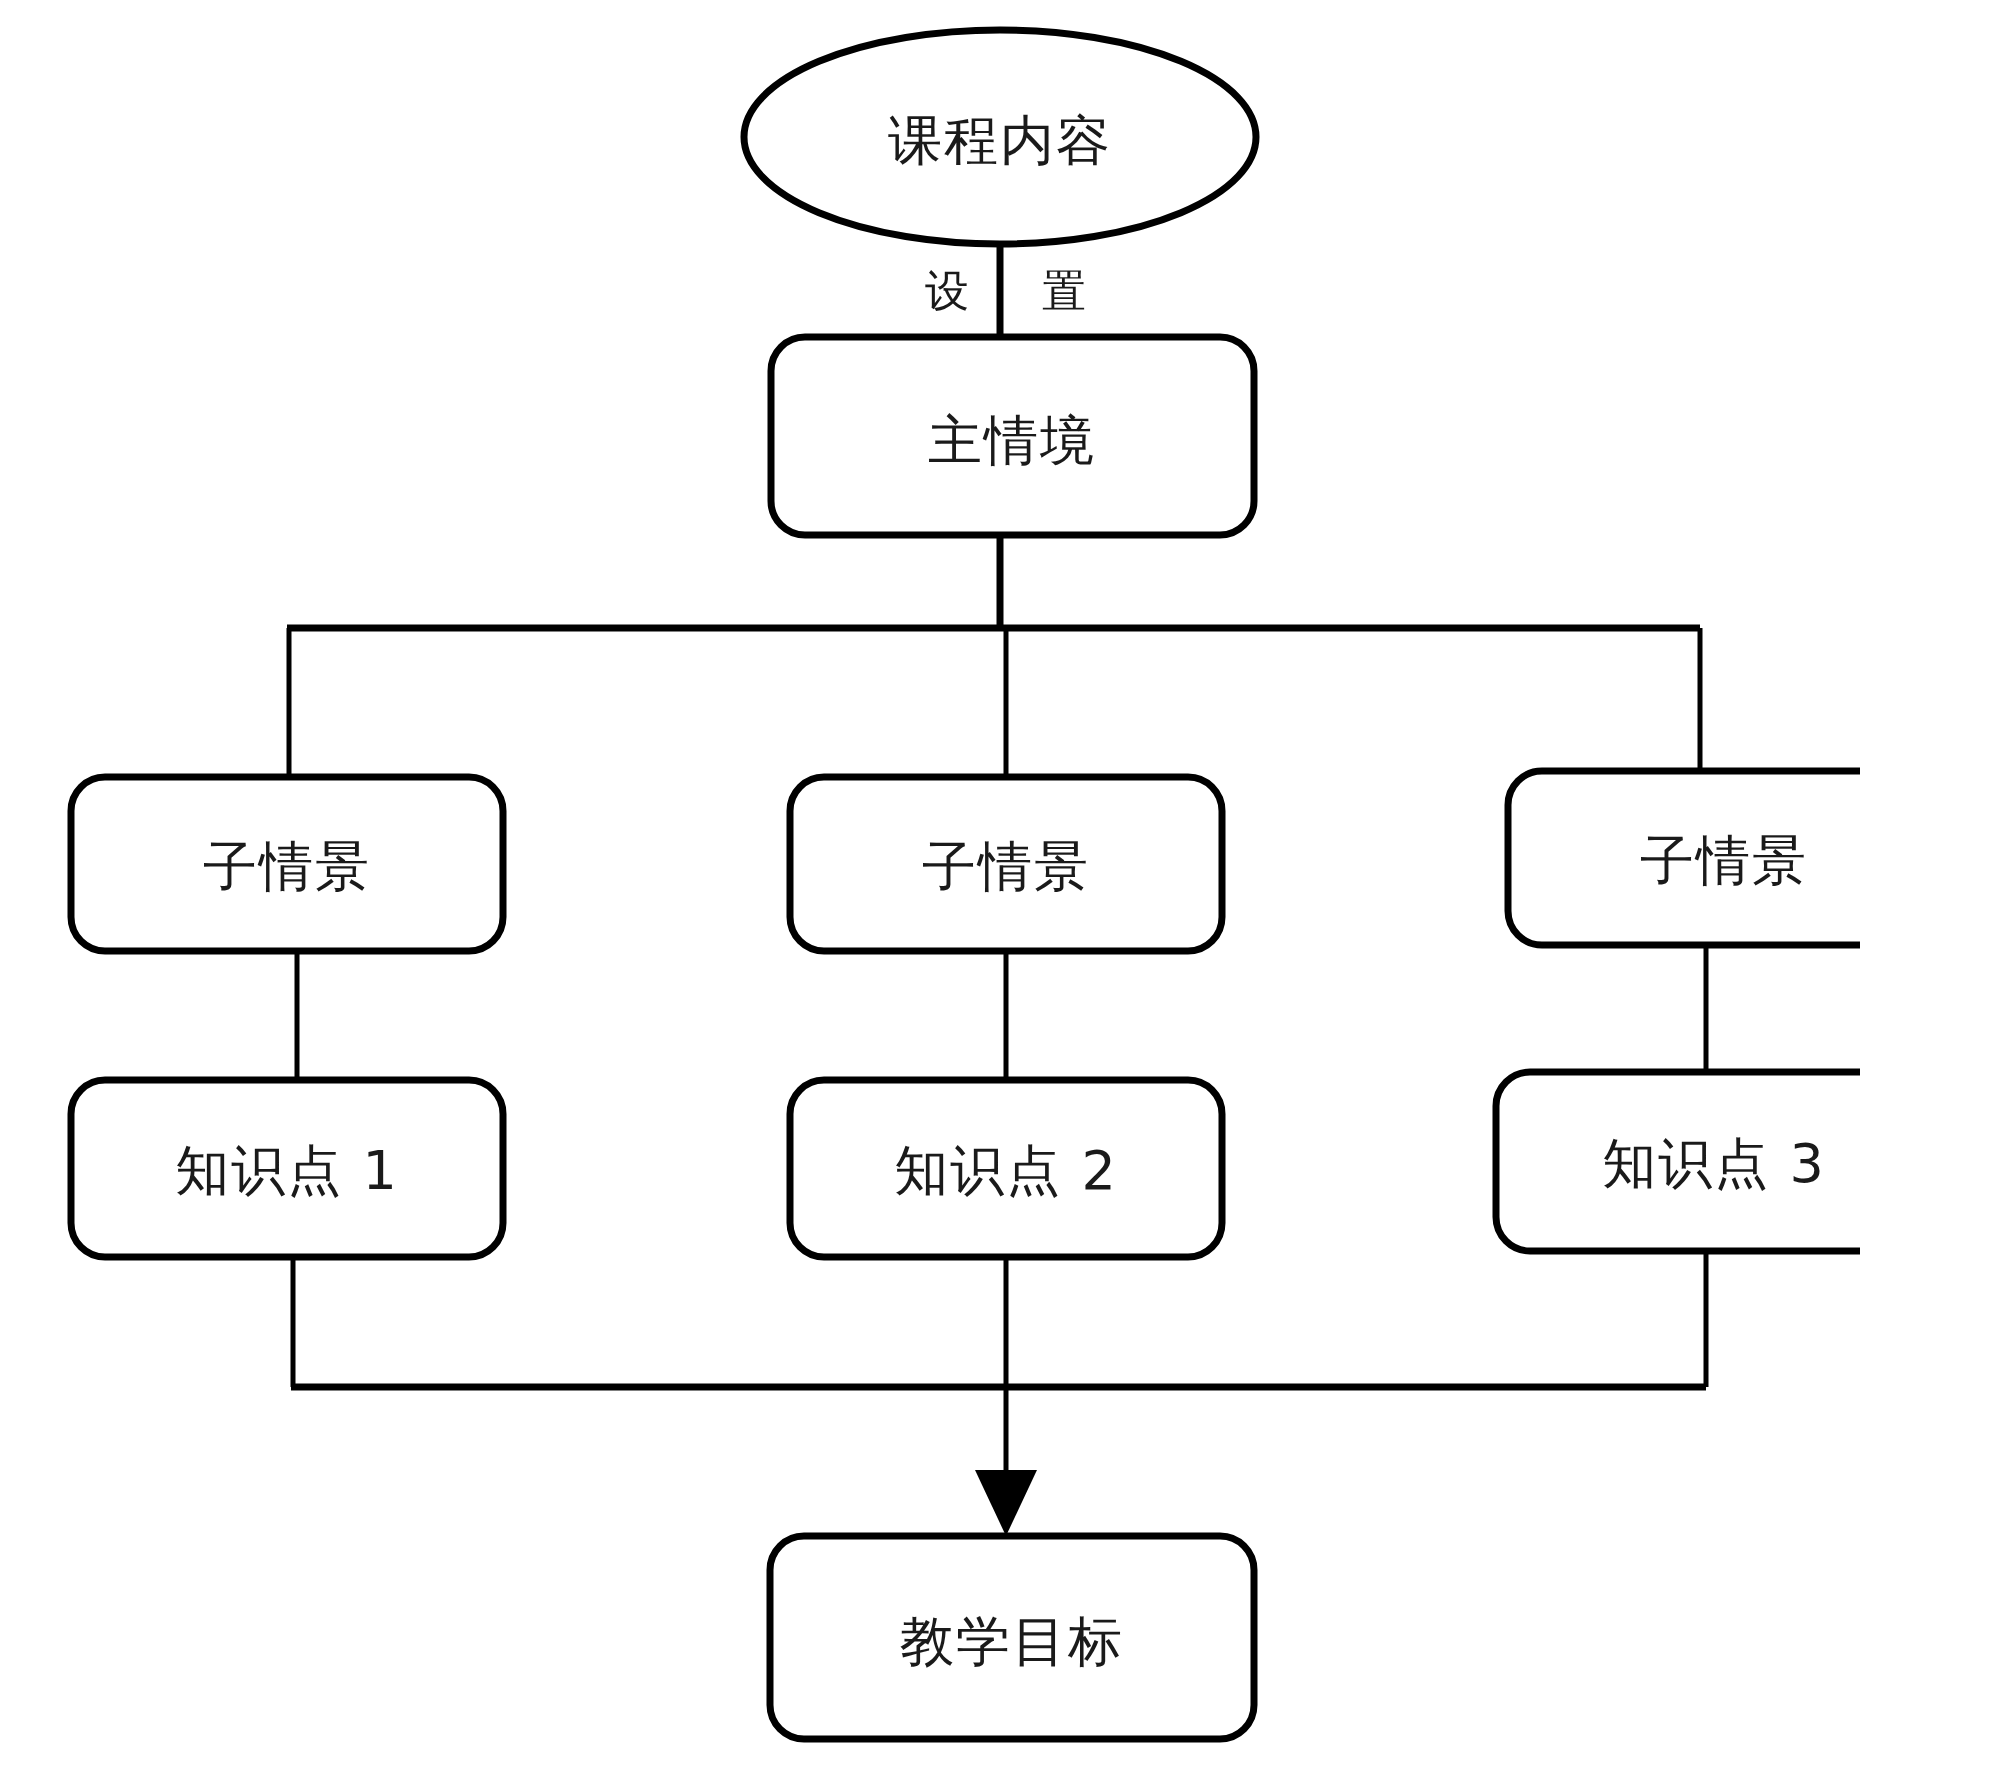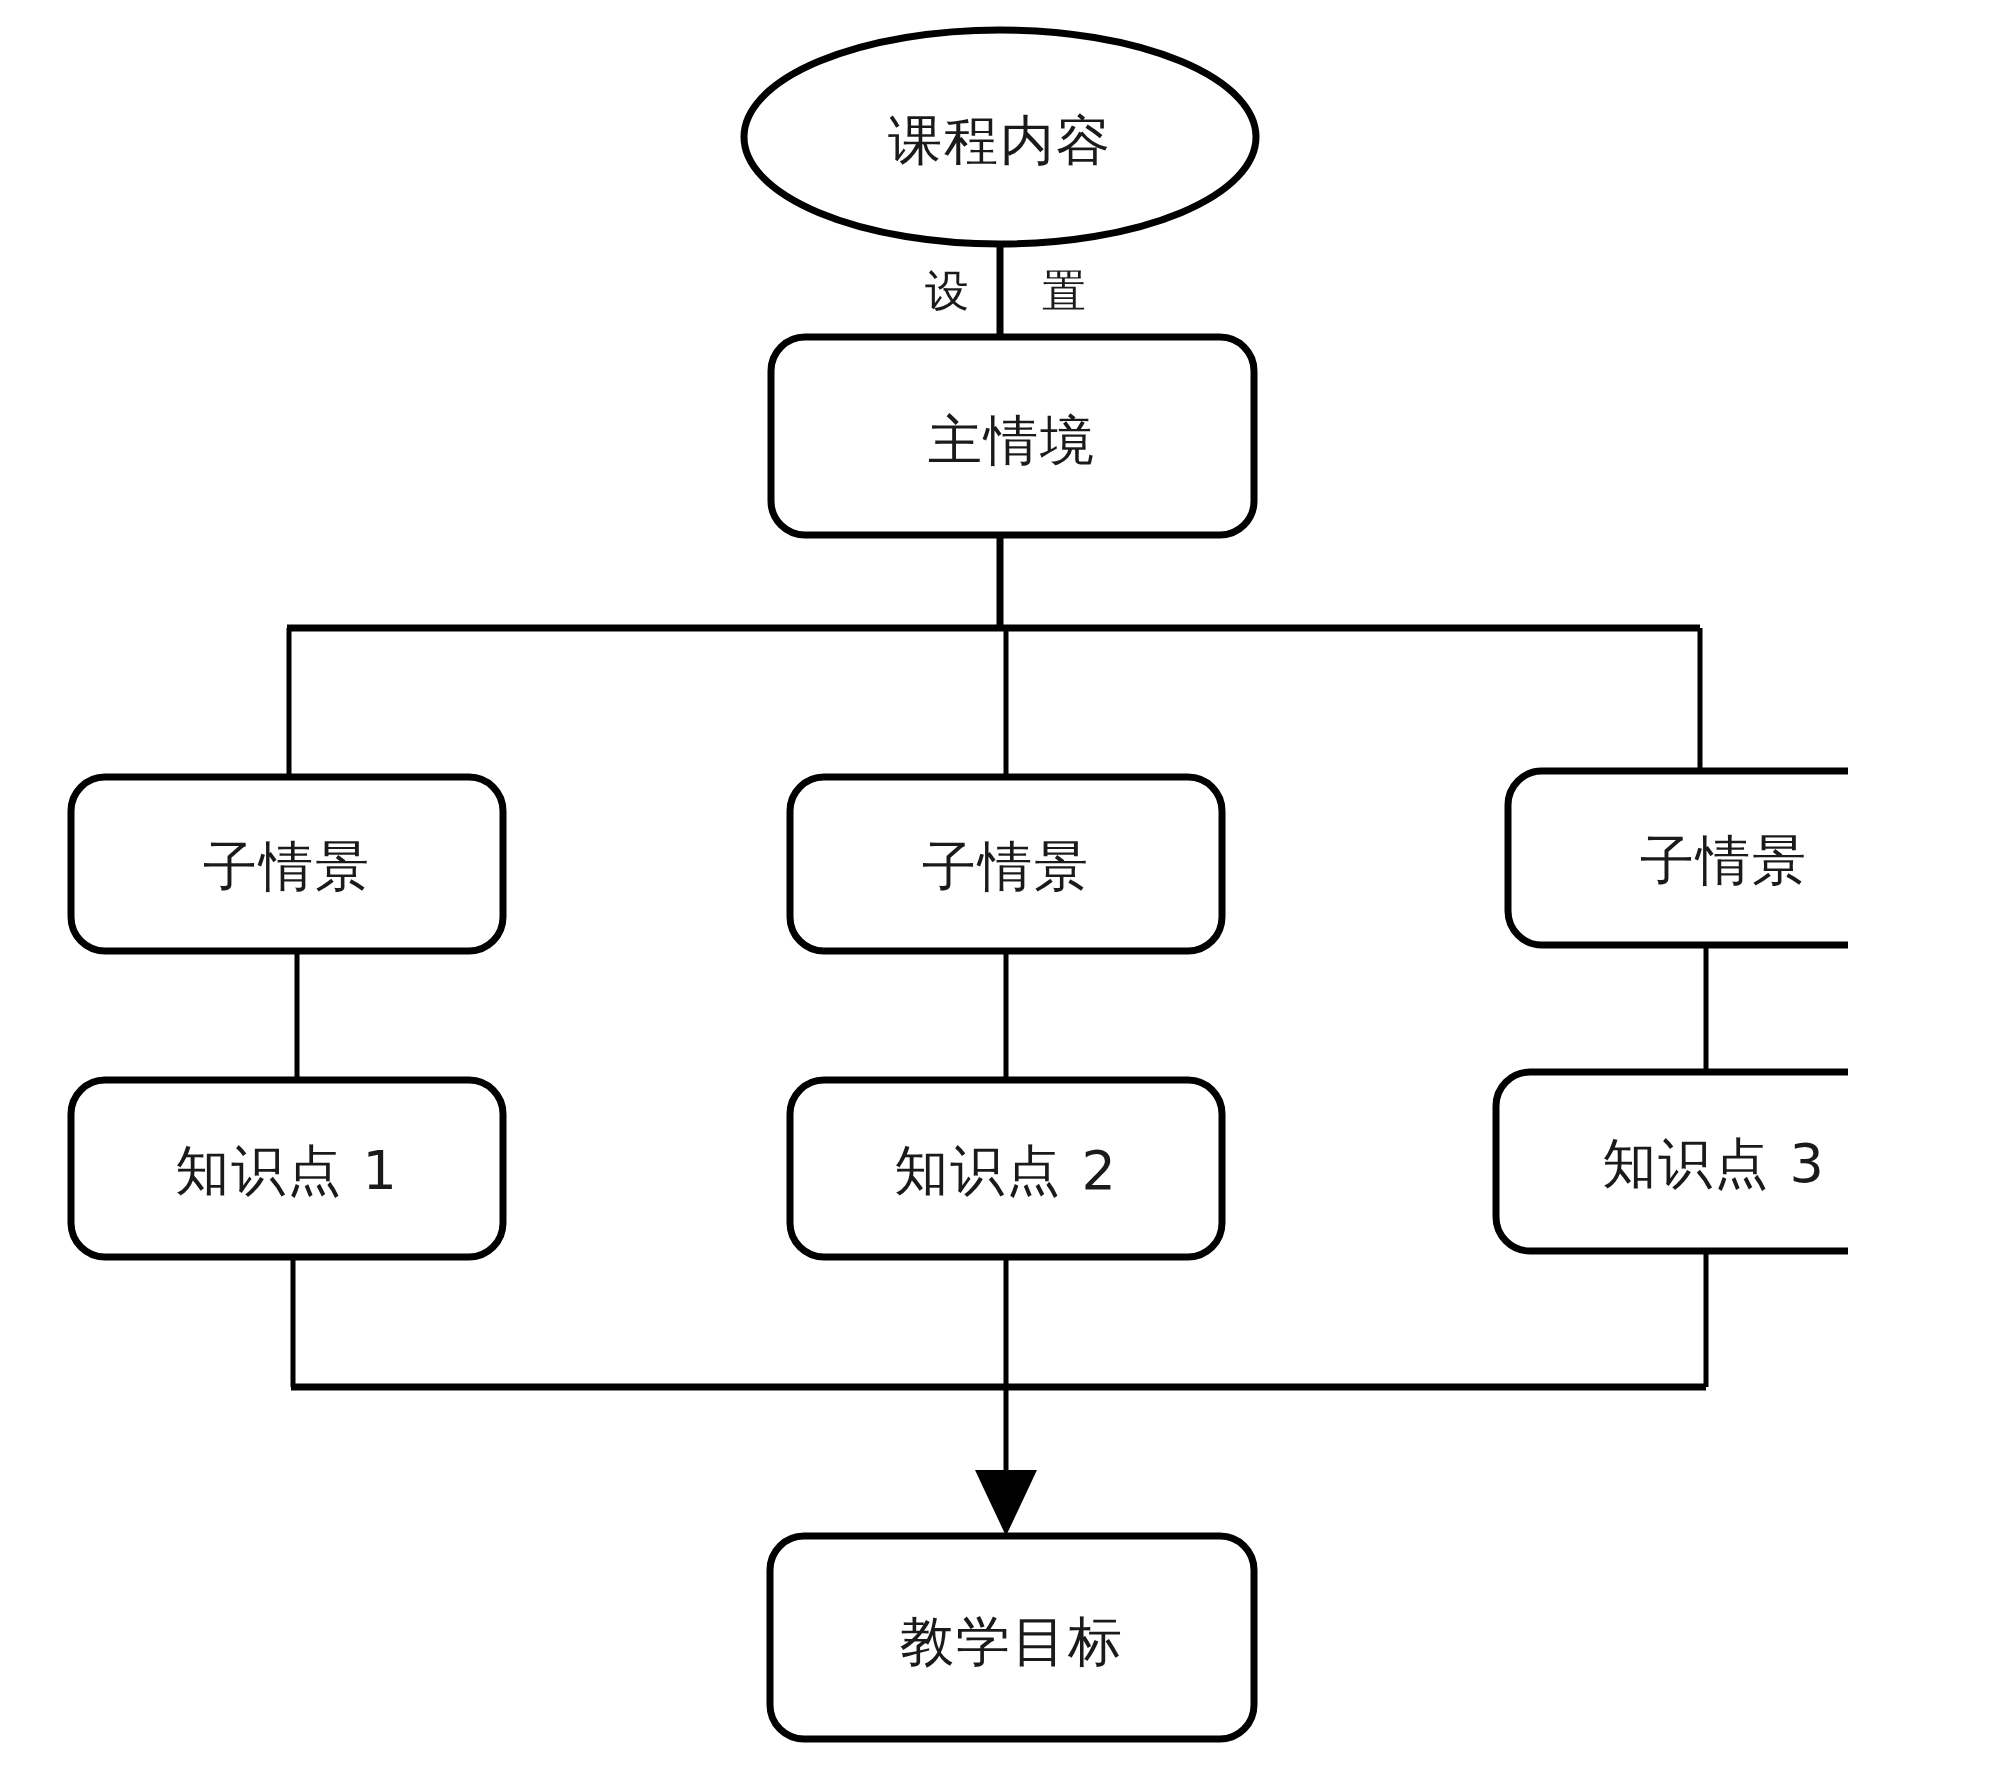--- a/index.html
+++ b/index.html
@@ -9,20 +9,21 @@
   }
   body {
     font-family: "DejaVu Sans", "Liberation Sans", sans-serif;
   }
   #canvas {
     position: relative;
     width: 1848px;
     height: 1792px;
     background: #ffffff;
     overflow: hidden;
+    padding-left: 12px;
   }
   #flow-svg {
     position: absolute;
     top: 0;
     left: 0;
     width: 2000px;
     height: 1792px;
   }
   .node-shape {
     fill: #ffffff;

